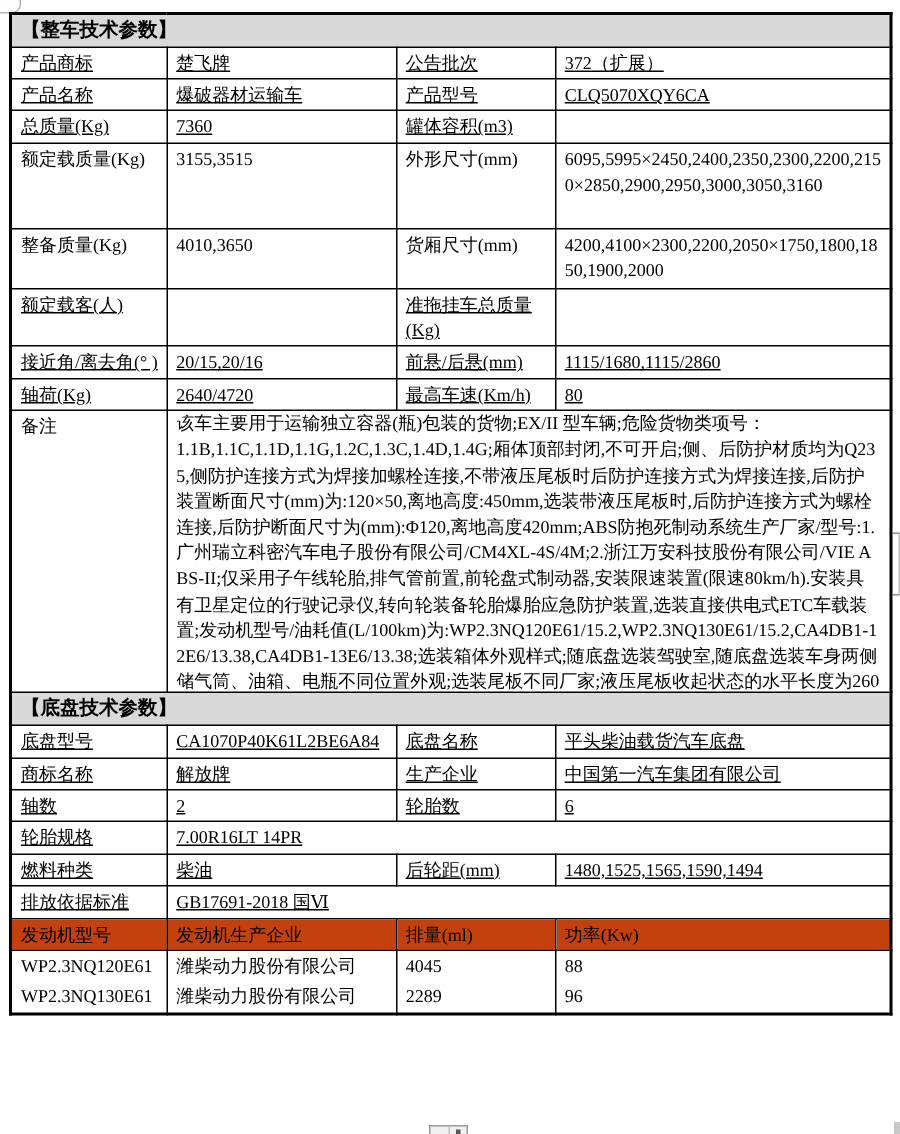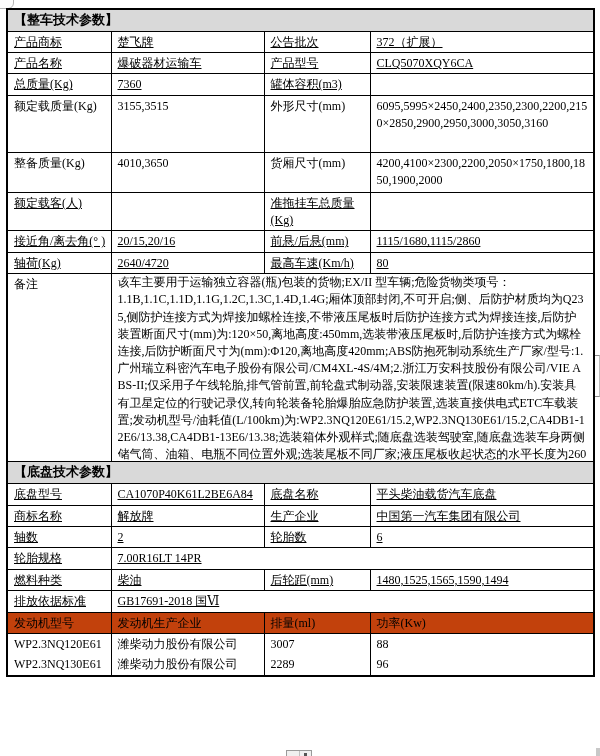--- a/index.html
+++ b/index.html
@@ -172,21 +172,21 @@
 
   <tr class="eh">
     <td>发动机型号</td>
     <td>发动机生产企业</td>
     <td>排量(ml)</td>
     <td>功率(Kw)</td>
   </tr>
   <tr class="eng">
     <td>WP2.3NQ120E61</td>
     <td>潍柴动力股份有限公司</td>
-    <td>3007</td>
+    <td>4045</td>
     <td>88</td>
   </tr>
   <tr class="eng">
     <td>WP2.3NQ130E61</td>
     <td>潍柴动力股份有限公司</td>
     <td>2289</td>
     <td>96</td>
   </tr>
 
 </tbody>

